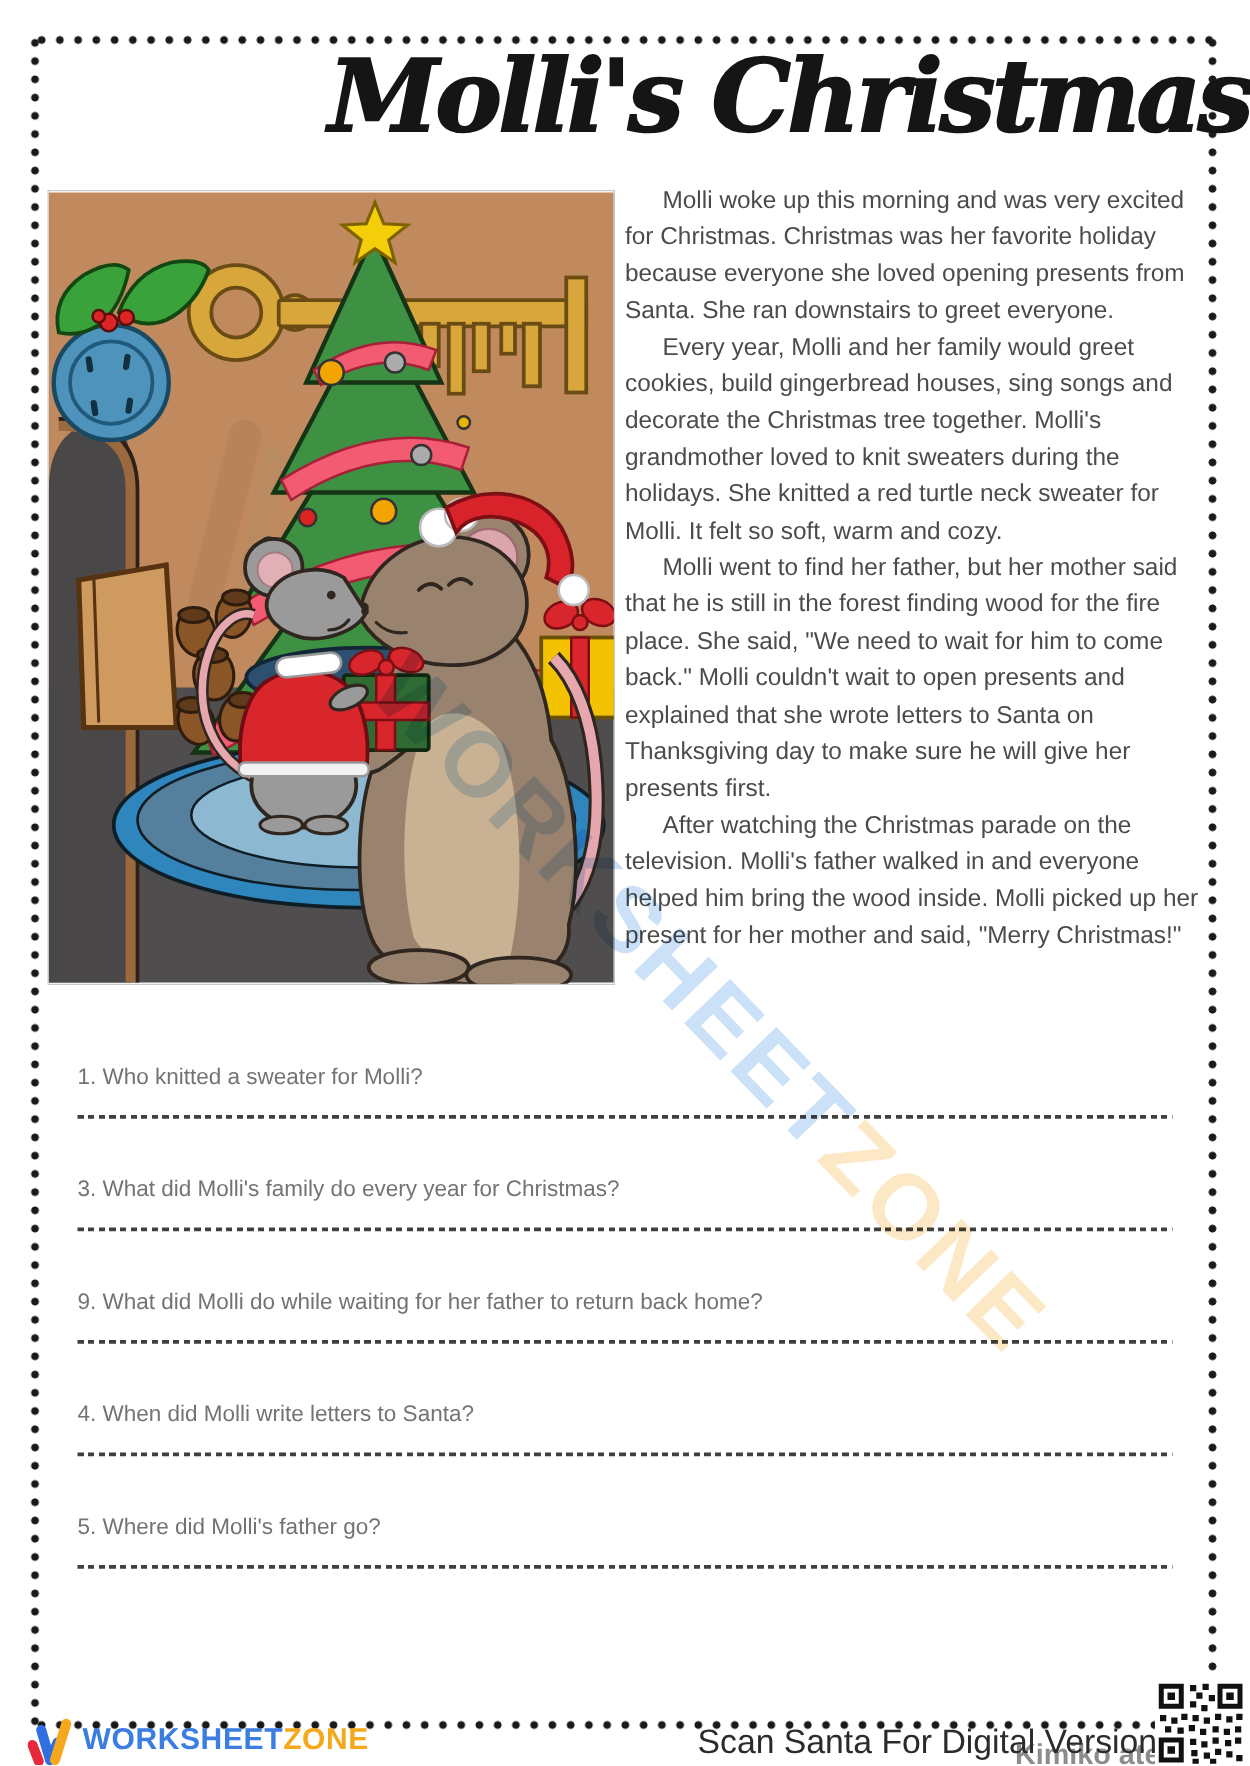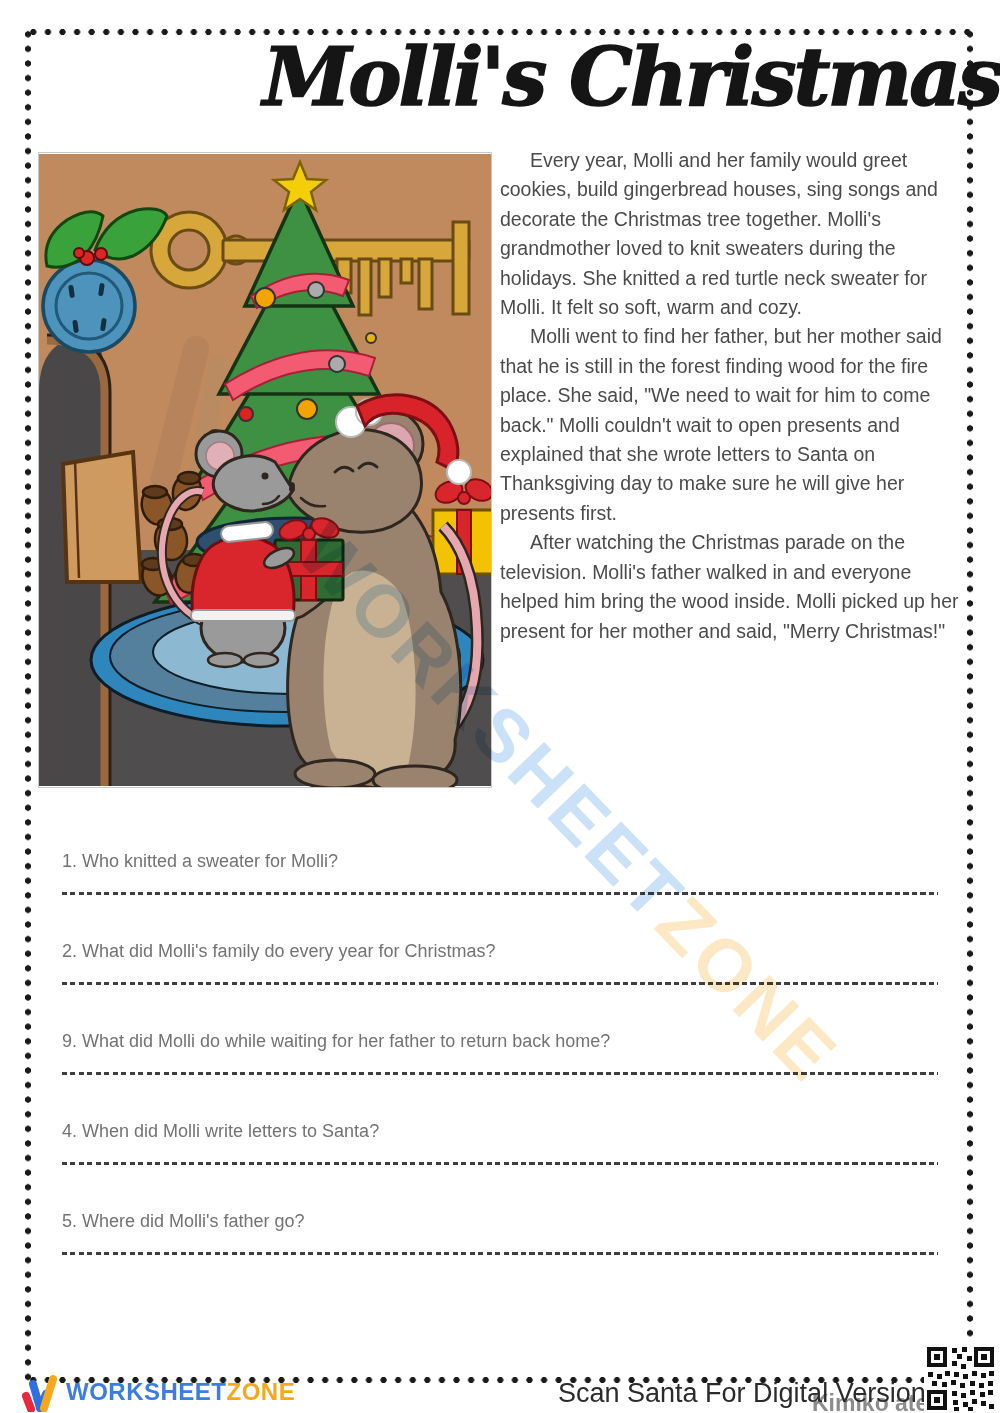--- a/index.html
+++ b/index.html
@@ -206,34 +206,35 @@
       <circle cx="180" cy="300" r="23" fill="#9a9a9a" stroke="#2e261f" stroke-width="3"></circle>
       <circle cx="181" cy="302" r="14" fill="#e0b0b6" stroke="#a87880" stroke-width="1.5"></circle>
       <path d="M176,322 C186,302 216,296 236,308 L254,336 C246,352 216,362 196,354 C180,348 170,336 176,322 Z" fill="#9a9a9a" stroke="#2e261f" stroke-width="3"></path>
       <circle cx="253" cy="335" r="3" fill="#2e261f"></circle>
       <circle cx="226" cy="322" r="3.5" fill="#2e261f"></circle>
       <path d="M240,342 q-6,8 -16,8" fill="none" stroke="#2e261f" stroke-width="2.5" stroke-linecap="round"></path>
     </g>
   </svg>
 
   <div class="passage">
+    <p>Molli woke up this morning and was very excited for Christmas. Christmas was her favorite holiday because everyone she loved opening presents from Santa. She ran downstairs to greet everyone.</p>
     <p>Every year, Molli and her family would greet cookies, build gingerbread houses, sing songs and decorate the Christmas tree together. Molli's grandmother loved to knit sweaters during the holidays. She knitted a red turtle neck sweater for Molli. It felt so soft, warm and cozy.</p>
     <p>Molli went to find her father, but her mother said that he is still in the forest finding wood for the fire place. She said, "We need to wait for him to come back." Molli couldn't wait to open presents and explained that she wrote letters to Santa on Thanksgiving day to make sure he will give her presents first.</p>
     <p>After watching the Christmas parade on the television. Molli's father walked in  and everyone helped him bring the wood inside. Molli picked up her present for her mother and said, "Merry Christmas!"</p>
   </div>
 
   <div class="watermark"><span class="wm-blue">WORKSHEET</span><span class="wm-orange">ZONE</span></div>
 
   <div class="questions">
     <div class="question">
       <div class="q-text">1. Who knitted a sweater for Molli?</div>
       <div class="answer-line"></div>
     </div>
     <div class="question">
-      <div class="q-text">2. What did Molli's family do every year for Christmas?</div>
+      <div class="q-text">3. What did Molli's family do every year for Christmas?</div>
       <div class="answer-line"></div>
     </div>
     <div class="question">
       <div class="q-text">9. What did Molli do while waiting for her father to return back home?</div>
       <div class="answer-line"></div>
     </div>
     <div class="question">
       <div class="q-text">4.  When did Molli write letters to Santa?</div>
       <div class="answer-line"></div>
     </div>

